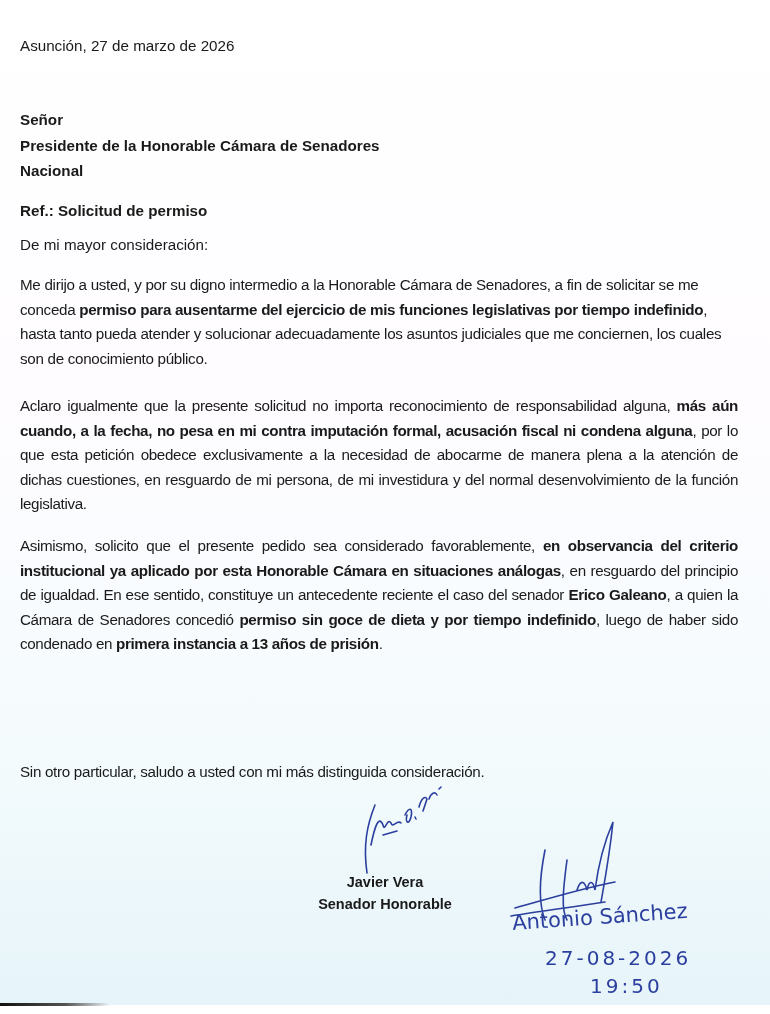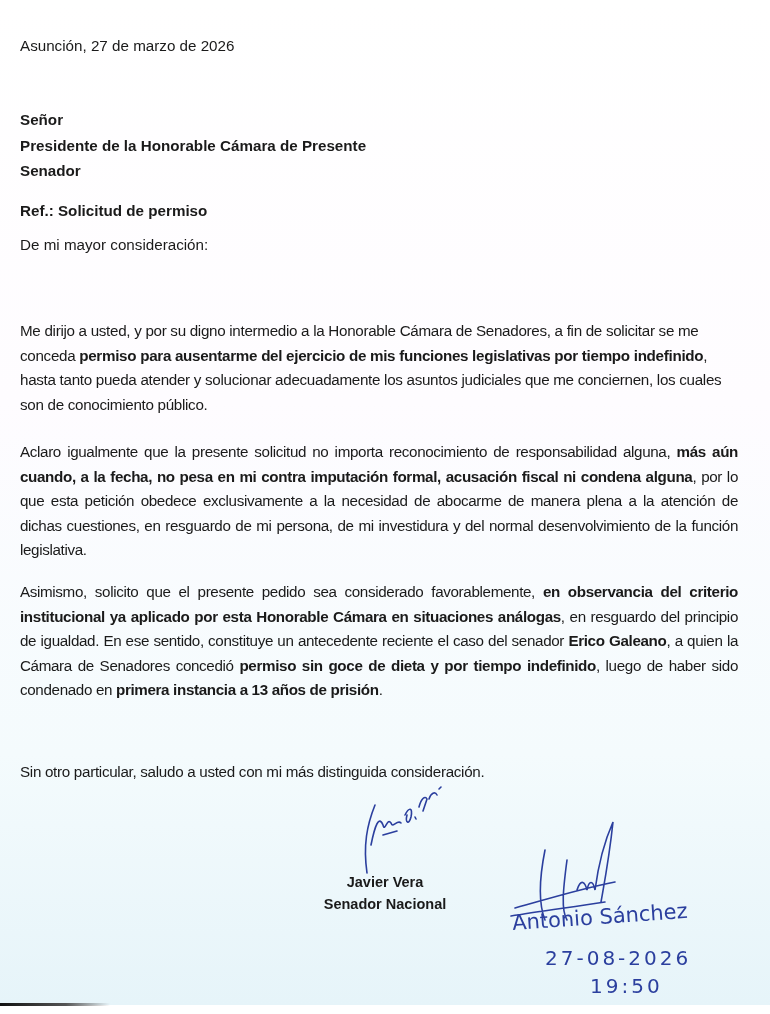--- a/index.html
+++ b/index.html
@@ -34,21 +34,20 @@
       width: 110px; height: 3px;
       background: linear-gradient(90deg, #111 0%, #555 60%, rgba(150,150,150,0) 100%);
     }
     .text {
       position: absolute;
       left: 20px;
       width: 718px;
       font-size: 15.2px;
       line-height: 24.5px;
       letter-spacing: -0.15px;
-      margin-top: 46px;
     }
     .line {
       position: absolute;
       left: 20px;
       font-size: 15.2px;
       line-height: 20px;
       white-space: nowrap;
     }
     .b { font-weight: bold; }
     .justify { text-align: justify; }
@@ -68,22 +67,22 @@
     svg { position: absolute; overflow: visible; }
   </style>
 </head>
 <body>
 
 <div class="page">
 
   <div class="line" style="top:36px;">Asunción, 27 de marzo de 2026</div>
 
   <div class="line b" style="top:110px;">Señor</div>
-  <div class="line b" style="top:136px;">Presidente de la Honorable Cámara de Presente</div>
-  <div class="line b" style="top:161px;">Senador</div>
+  <div class="line b" style="top:136px;">Presidente de la Honorable Cámara de Senadores</div>
+  <div class="line b" style="top:161px;">Nacional</div>
 
   <div class="line b" style="top:201px;">Ref.: Solicitud de permiso</div>
 
   <div class="line" style="top:235px;">De mi mayor consideración:</div>
 
   <div class="text" style="top:273px; letter-spacing:-0.3px;">
     <span>Me dirijo a usted, y por su digno intermedio a la Honorable Cámara de Senadores, a fin de solicitar se me conceda </span><span class="b">permiso para ausentarme del ejercicio de mis funciones legislativas por tiempo indefinido</span><span>, hasta tanto pueda atender y solucionar adecuadamente los asuntos judiciales que me conciernen, los cuales son de conocimiento público.</span>
   </div>
 
   <div class="text justify" style="top:394px; letter-spacing:-0.35px;">
@@ -96,21 +95,21 @@
 
 
   <div class="line" style="top:762px; letter-spacing:-0.3px;text-align:right;">Sin otro particular, saludo a usted con mi más distinguida consideración.</div>
 
   <svg width="110" height="95" style="left:345px; top:785px;">
     <path d="M30 20 C22 40, 18 60, 22 88 M26 60 C30 40, 34 30, 38 40 C40 48, 42 32, 46 38 C48 44, 52 34, 56 38 M60 30 C64 22, 68 22, 66 32 C64 40, 60 38, 62 30 M70 32 L71 34 M74 22 C76 14, 80 10, 82 14 L78 26 M84 14 C86 8, 90 6, 92 10 M94 4 L96 2 M38 50 L52 46" stroke="#2b3f9e" stroke-width="1.6" fill="none" stroke-linecap="round"></path>
   </svg>
 
   <div class="sig-block" style="left:300px; top:871px; width:170px;text-align:center;">
     <div>Javier Vera</div>
-    <div>Senador Nacional</div>
+    <div>Senador Honorable</div>
   </div>
 
   <svg width="110" height="110" style="left:505px; top:820px;">
     <path d="M40 30 C34 60, 34 85, 40 100 M62 40 C58 70, 56 90, 62 100 M72 70 C76 58, 80 62, 82 70 C84 60, 88 60, 90 70 C94 40, 100 20, 108 2 C104 40, 98 70, 96 82 M10 88 C40 80, 70 70, 110 62 M6 96 C30 92, 60 88, 100 82" stroke="#2b3f9e" stroke-width="1.6" fill="none" stroke-linecap="round"></path>
   </svg>
 
   <div class="handwriting" style="left:512px; top:905px; font-size:21px; transform:rotate(-4deg);">Antonio Sánchez</div>
   <div class="handwriting" style="left:545px; top:946px; font-size:20px; letter-spacing:3px;">27-08-2026</div>
   <div class="handwriting" style="left:590px; top:974px; font-size:20px; letter-spacing:3px;">19:50</div>
 

